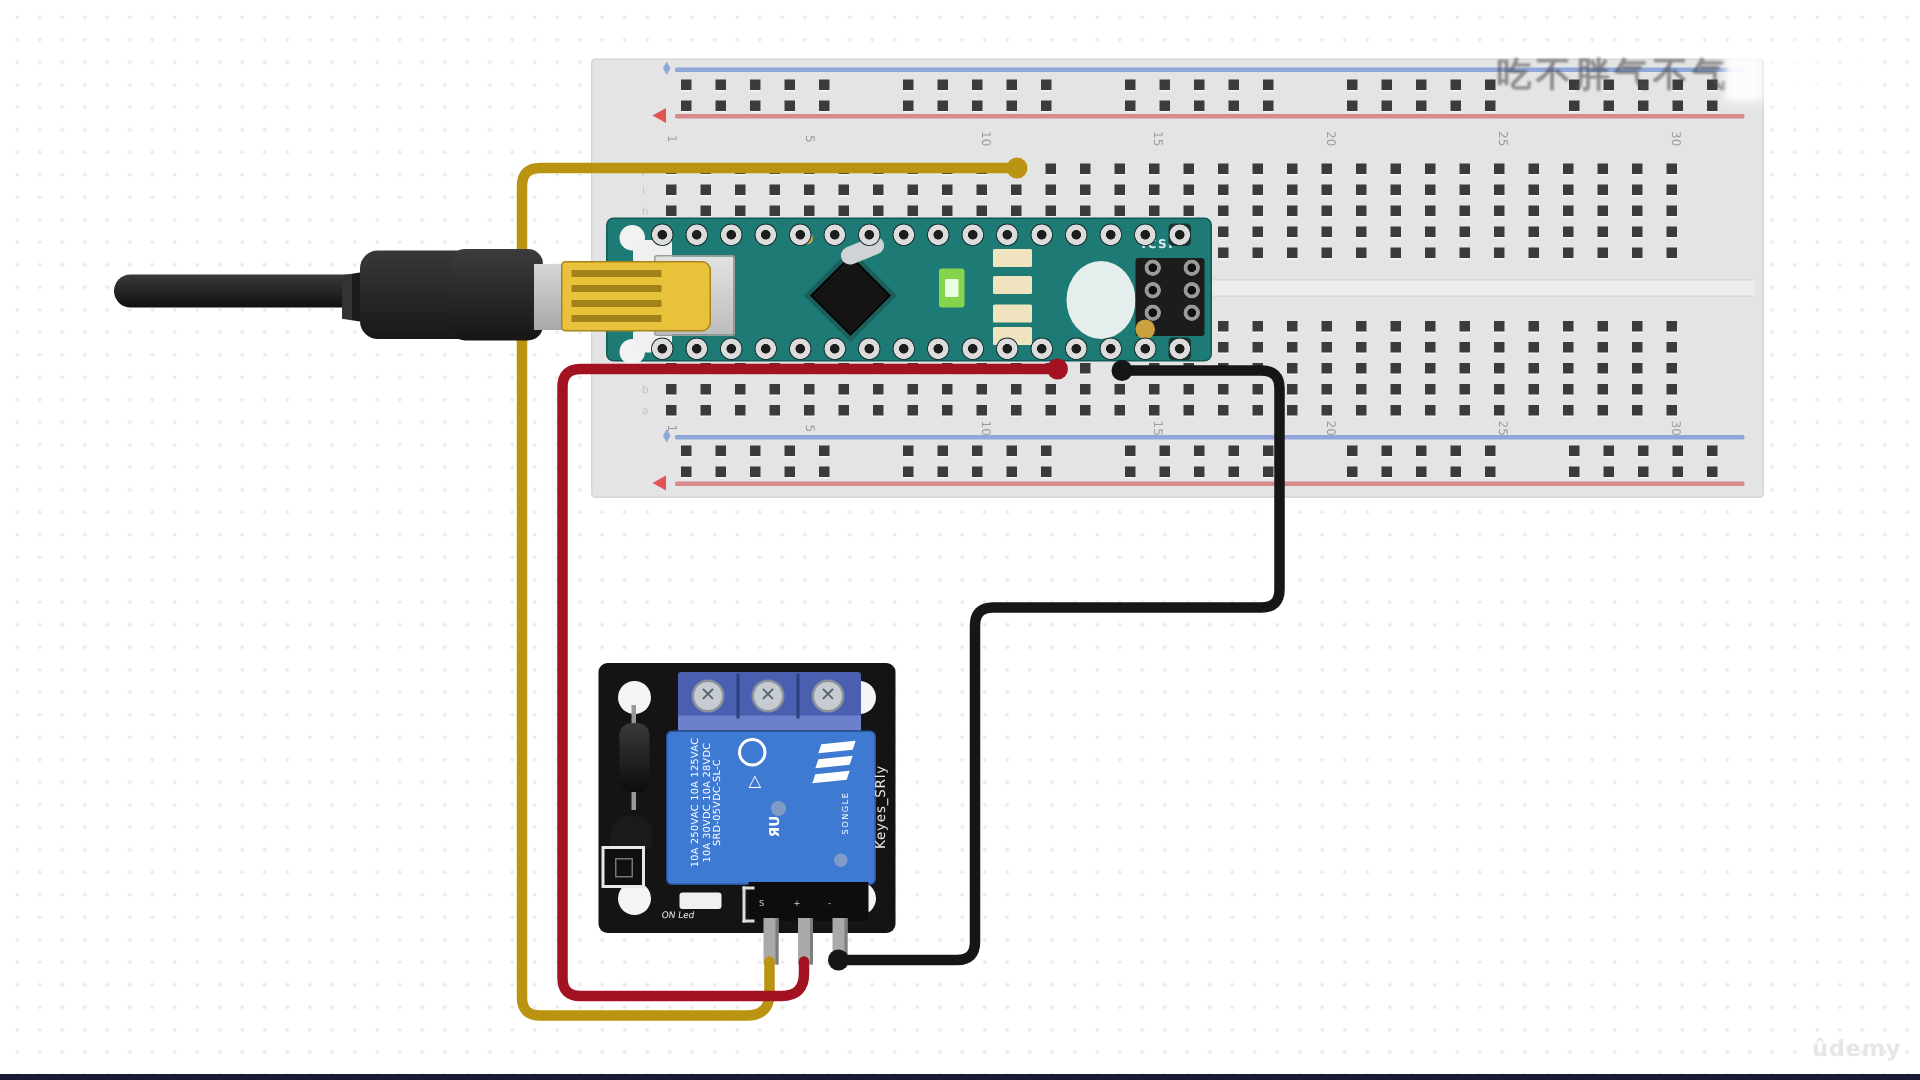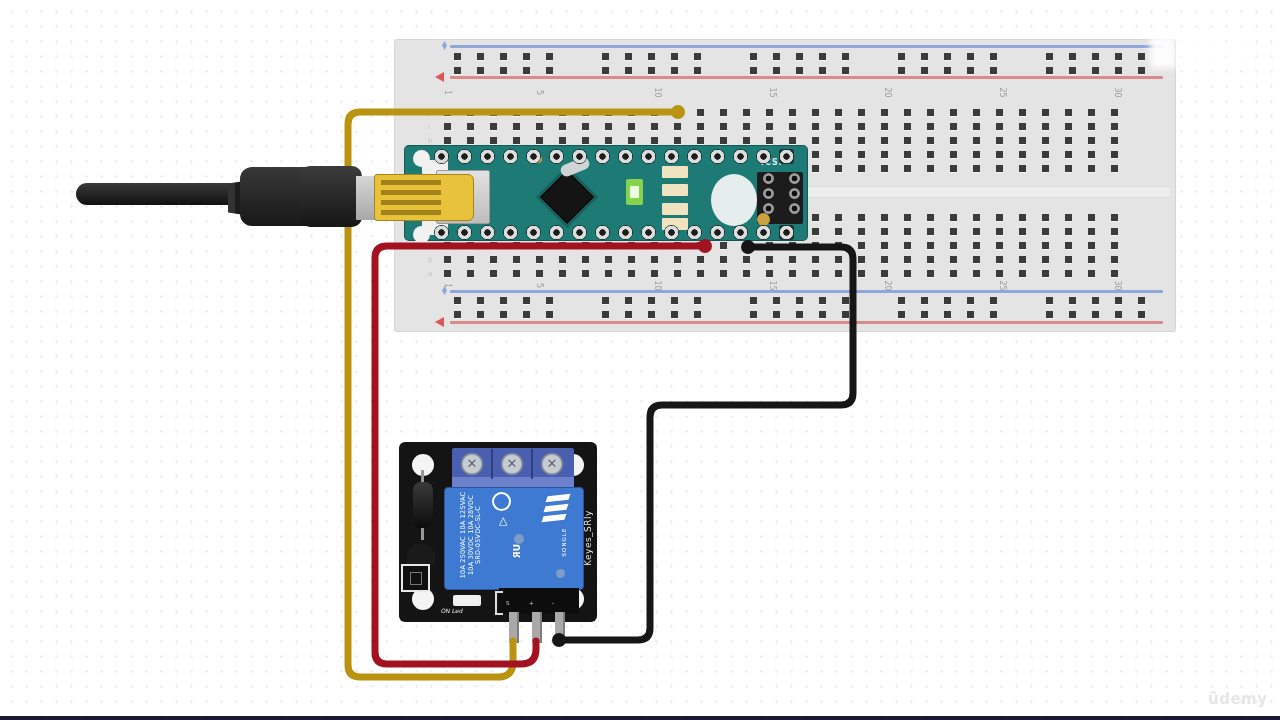--- a/index.html
+++ b/index.html
@@ -643,20 +643,21 @@
     <div class="usbpart" style="left:76px;top:183px;width:160px;height:22px;background:linear-gradient(#3a3a3a,#101010);border-radius:11px 0 0 11px;z-index:6;"></div>
     <div class="usbpart" style="left:228px;top:170px;width:80px;height:56px;background:repeating-linear-gradient(90deg,#333 0 7px,#1c1c1c 7px 14px);clip-path:polygon(0 24%,100% 2%,100% 98%,0 76%);z-index:6;"></div>
     <div class="usbpart" style="left:300px;top:166px;width:62px;height:61px;background:linear-gradient(#3c3c3c,#161616);border-radius:10px;z-index:7;"></div>
     <div class="usbpart" style="left:240px;top:167px;width:70px;height:59px;background:linear-gradient(#383838,#181818);border-radius:12px 0 0 12px;z-index:6;"></div>
     <div class="usbpart" style="left:356px;top:176px;width:24px;height:44px;background:linear-gradient(#d6d6d6,#a8a8a8);z-index:7;"></div>
     <div class="usbpart" style="left:374px;top:174px;width:98px;height:45px;background:var(--conn);border:1px solid #a8831a;border-radius:3px 6px 6px 3px;z-index:7;">
       <div style="position:absolute;left:6px;top:5px;width:60px;height:35px;background:repeating-linear-gradient(#8a6d10 0 5px,transparent 5px 10px);opacity:.75;"></div>
     </div>
   </div>
 
+  <div id="wm-cn" class="abs">吃不胖气不气</div>
   <div id="wm-blob" class="abs">
     <div style="left:0;top:10px;width:26px;height:32px;"></div>
     <div style="left:32px;top:2px;width:42px;height:44px;background:repeating-linear-gradient(90deg,#fff 0 6px,rgba(255,255,255,.4) 6px 10px);"></div>
     <div style="left:80px;top:8px;width:16px;height:30px;"></div>
   </div>
   <div id="wm-brand" class="abs">ûdemy</div>
   <div id="bottombar" class="abs"></div>
 </div>
 
 </body></html>

